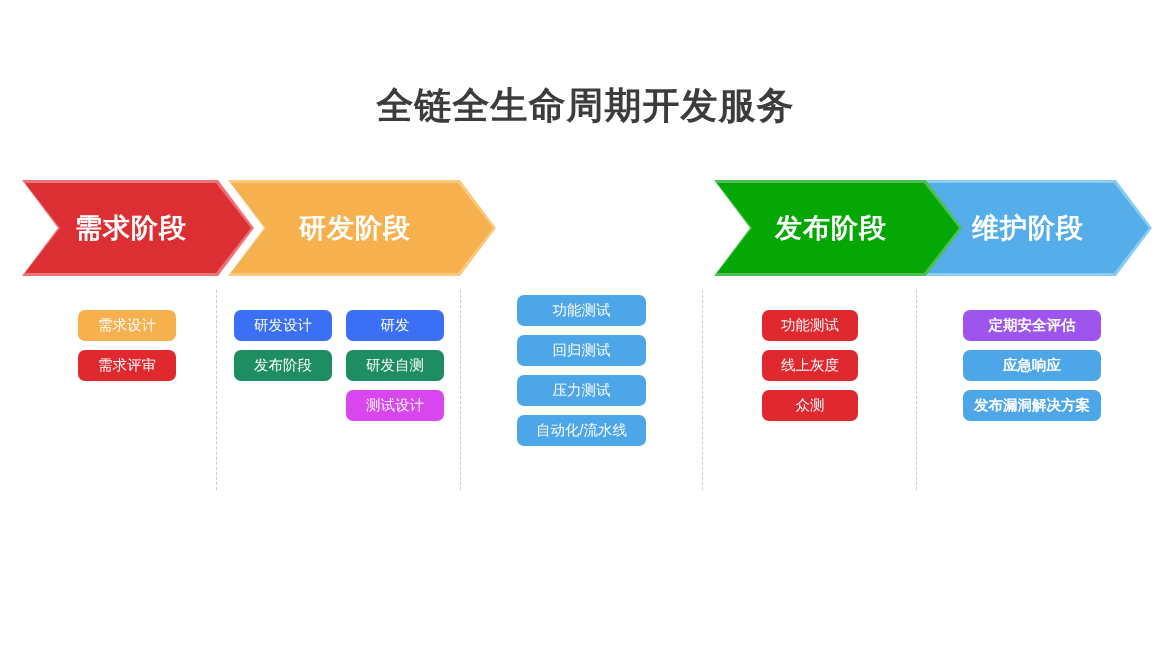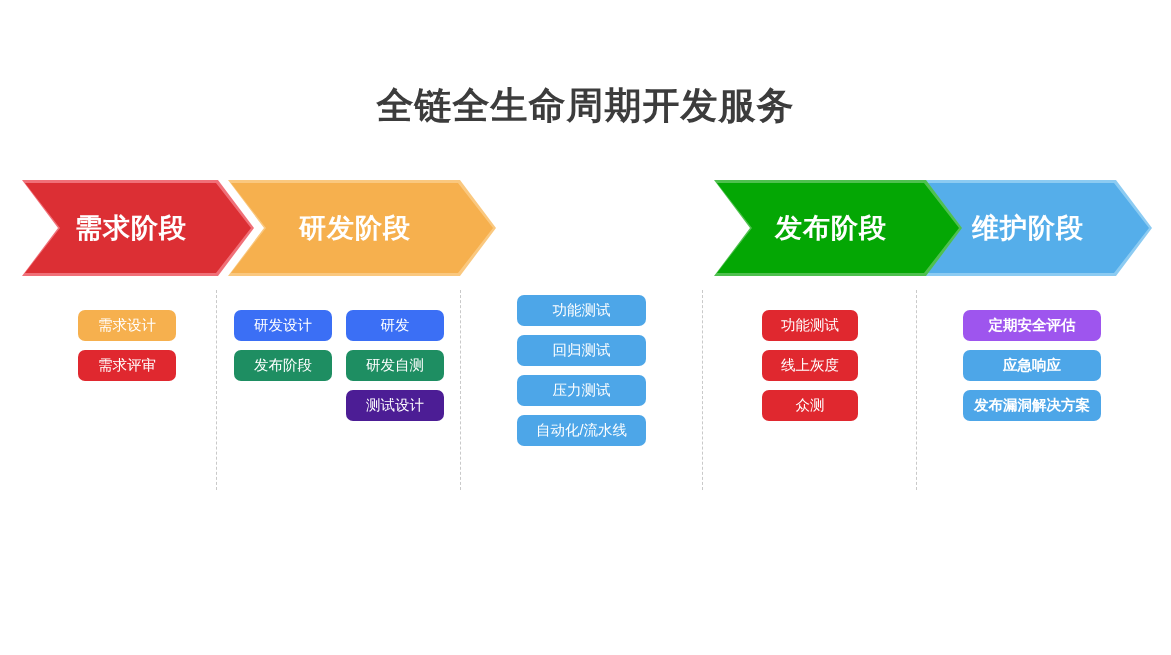--- a/index.html
+++ b/index.html
@@ -139,21 +139,21 @@
       </div>
     </div>
     <div class="col" style="left: 234px; top: 310px; display: flex; gap: 14px;">
       <div style="width: 98px;">
         <div class="chip" style="background: rgb(59, 111, 245); width: 98px;">研发设计</div>
         <div class="chip" style="background: rgb(30, 142, 98); width: 98px;">发布阶段</div>
       </div>
       <div style="width: 98px;">
         <div class="chip" style="background: rgb(59, 111, 245); width: 98px;">研发</div>
         <div class="chip" style="background: rgb(30, 142, 98); width: 98px;">研发自测</div>
-        <div class="chip" style="background: #4c1d95; width: 98px;">测试设计</div>
+        <div class="chip" style="background: #d946ef; width: 98px;">测试设计</div>
       </div>
     </div>
     <div class="col" style="left: 517px; top: 295px; display: flex; gap: 14px;">
       <div style="width: 129px;">
         <div class="chip" style="background: rgb(77, 166, 232); width: 129px;">功能测试</div>
         <div class="chip" style="background: rgb(77, 166, 232); width: 129px;">回归测试</div>
         <div class="chip" style="background: rgb(77, 166, 232); width: 129px;">压力测试</div>
         <div class="chip" style="background: rgb(77, 166, 232); width: 129px;">自动化/流水线</div>
       </div>
     </div>

